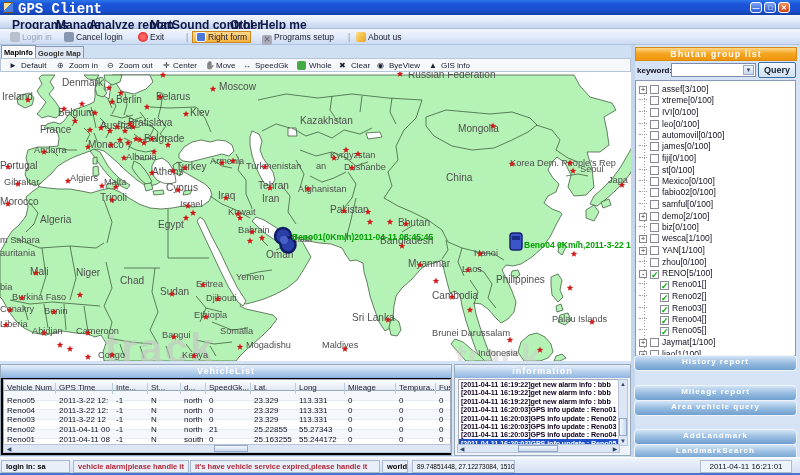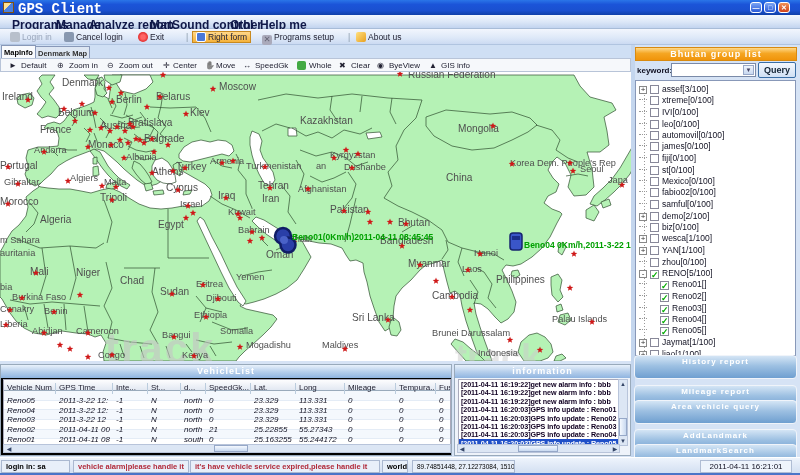--- a/index.html
+++ b/index.html
@@ -37,30 +37,30 @@
 .kwbox { position:absolute; left:34px; top:1px; width:85px; height:14px; background:#fff; border:1px solid #7a8aa8; }
 .kwdrop { position:absolute; right:1px; top:1px; width:11px; height:10px; background:linear-gradient(180deg,#eef4fc,#c8d8f0); border:1px solid #98a8c8; font-size:6px; text-align:center; line-height:9px; color:#446;}
 .kwbtn { position:absolute; left:121px; top:0px; width:38px; height:16px; background:linear-gradient(180deg,#f4f8fe,#d0e0f4); border:1px solid #3a6ea5; border-radius:2px; font-size:9px; font-weight:bold; text-align:center; line-height:14px; color:#123; }
 .treebox { position:absolute; left:0px; top:35px; width:161px; height:276px; background:#fff; border:1px solid #8898b8; overflow:hidden; }
 .treeline { position:absolute; left:8px; top:8px; width:1px; height:272px; background:repeating-linear-gradient(180deg,#999 0 1px,transparent 1px 3px); }
 .ti { position:absolute; left:3px; height:11px; font-size:8.5px; color:#112; white-space:nowrap; }
 .exp { display:inline-block; width:8px; height:8px; border:1px solid #888; background:#fff; font-size:8px; line-height:6px; text-align:center; color:#333; margin-right:3px; vertical-align:1px;}
 .noexp { display:inline-block; width:8px; margin-right:3px; border-bottom:1px dotted #999; vertical-align:4px; }
 .cb { display:inline-block; width:9px; height:9px; border:1px solid #889; background:#fff; margin-right:3px; vertical-align:-1px; font-size:9px; line-height:8px; color:#0a0; font-weight:bold; text-align:center;}
 .tl { vertical-align:1px; }
-.rbtn { position:absolute; left:-1px; width:163px; height:24px; border-radius:4px;
+.rbtn { position:absolute; left:-1px; width:163px; height:16px; border-radius:4px;
   background:linear-gradient(180deg,#d4e5f5 0%,#9dc0e2 45%,#6f9fd0 100%); border:1px solid #f0f4fa;
   color:#fff; font-weight:bold; font-size:8px; text-align:center; line-height:12px; letter-spacing:1px; }
 .vlpanel { position:absolute; left:0; top:364px; width:452px; height:92px; background:#000000; border:1px solid #9ab; }
 .vlhead { height:13px; background:linear-gradient(180deg,#e8f1fb 0%,#b8d0ec 50%,#8fb4e0 100%);
   color:#fff; font-weight:bold; font-size:9px; text-align:center; line-height:13px; letter-spacing:1px; }
 .vtbl { position:absolute; left:2px; top:14px; width:448px; height:66px; background:#fff; overflow:hidden; border:1px solid #aab; }
 .thr { height:11px; background:linear-gradient(180deg,#fdfdfe,#e2e8f2); border-bottom:1px solid #9ab; white-space:nowrap; }
 .th { display:inline-block; font-size:8px; color:#223; border-right:1px solid #bcd; padding-left:3px; height:11px; overflow:hidden;}
-.tr { height:9.7px; white-space:nowrap; border-bottom:1px solid #e4ecf6; background:#f4f8fd;font-style:italic; }
+.tr { height:9.7px; white-space:nowrap; border-bottom:1px solid #e4ecf6; background:#f4f8fd; }
 .tr:nth-child(odd) { background:#fff; }
 .td { display:inline-block; font-size:8px; color:#112; padding-left:3px; height:9px; overflow:hidden; }
 .vhs { position:absolute; left:2px; bottom:2px; width:448px; height:9px; background:#dce6f4; border:1px solid #b8c4da; }
 .ipanel { position:absolute; left:454px; top:364px; width:177px; height:92px; background:#eef3fa; border:1px solid #9ab; }
 .ilist { position:absolute; left:3px; top:14px; width:163px; height:67px; background:#fff; border:1px solid #aab; overflow:hidden; }
 .il { height:8.4px; font-size:7.2px; font-weight:bold; color:#102; white-space:nowrap; padding-left:2px; letter-spacing:-0.1px; }
 .il.sel { background:#2050c8; color:#fff; }
 .ivs { position:absolute; right:2px; top:14px; width:10px; height:67px; background:#dce6f4; border:1px solid #b8c4da; }
 .ihs { position:absolute; left:2px; bottom:2px; width:163px; height:9px; background:#dce6f4; border:1px solid #b8c4da; }
 .arrow { position:absolute; width:8px; height:8px; font-size:6px; color:#346; line-height:8px; text-align:center; }
@@ -91,21 +91,21 @@
  <span class="it" style="left:64px"><span class="tico" style="background:#8898b0"></span>Cancel login</span>
  <span class="it" style="left:138px"><span class="tico" style="background:radial-gradient(circle,#f66 30%,#c00 100%);border-radius:50%"></span>Exit</span>
  <span class="it" style="left:186px;color:#89a">|</span>
  <span class="it" style="left:192px;background:linear-gradient(180deg,#ffd88a,#f5b23a);border:1px solid #c88a20;padding:0 3px;margin-top:-1px;top:3px"><span class="tico" style="background:#4a78d8;border:1px solid #fff"></span>Right form</span>
  <span class="it" style="left:262px"><span class="tico" style="background:#aab;color:#667;text-align:center;line-height:9px">✕</span>Programs setup</span>
  <span class="it" style="left:348px;color:#89a">|</span>
  <span class="it" style="left:356px"><span class="tico" style="background:linear-gradient(135deg,#ffe080,#e8a020)"></span>About us</span>
 </div>
 <div class="tabrow">
  <div class="tab on">MapInfo</div>
- <div class="tab off">Denmark Map</div>
+ <div class="tab off">Google Map</div>
 </div>
 <div class="maptoolbar">
  <span class="it" style="left:8px">►</span>
  <span class="it" style="left:20px">Default</span>
  <span class="it" style="left:56px">⊕</span>
     <span class="it" style="left:68px">Zoom in</span>
  <span class="it" style="left:106px">⊖</span>
     <span class="it" style="left:118px">Zoom out</span>
  <span class="it" style="left:162px">✛</span>
     <span class="it" style="left:172px">Center</span>

